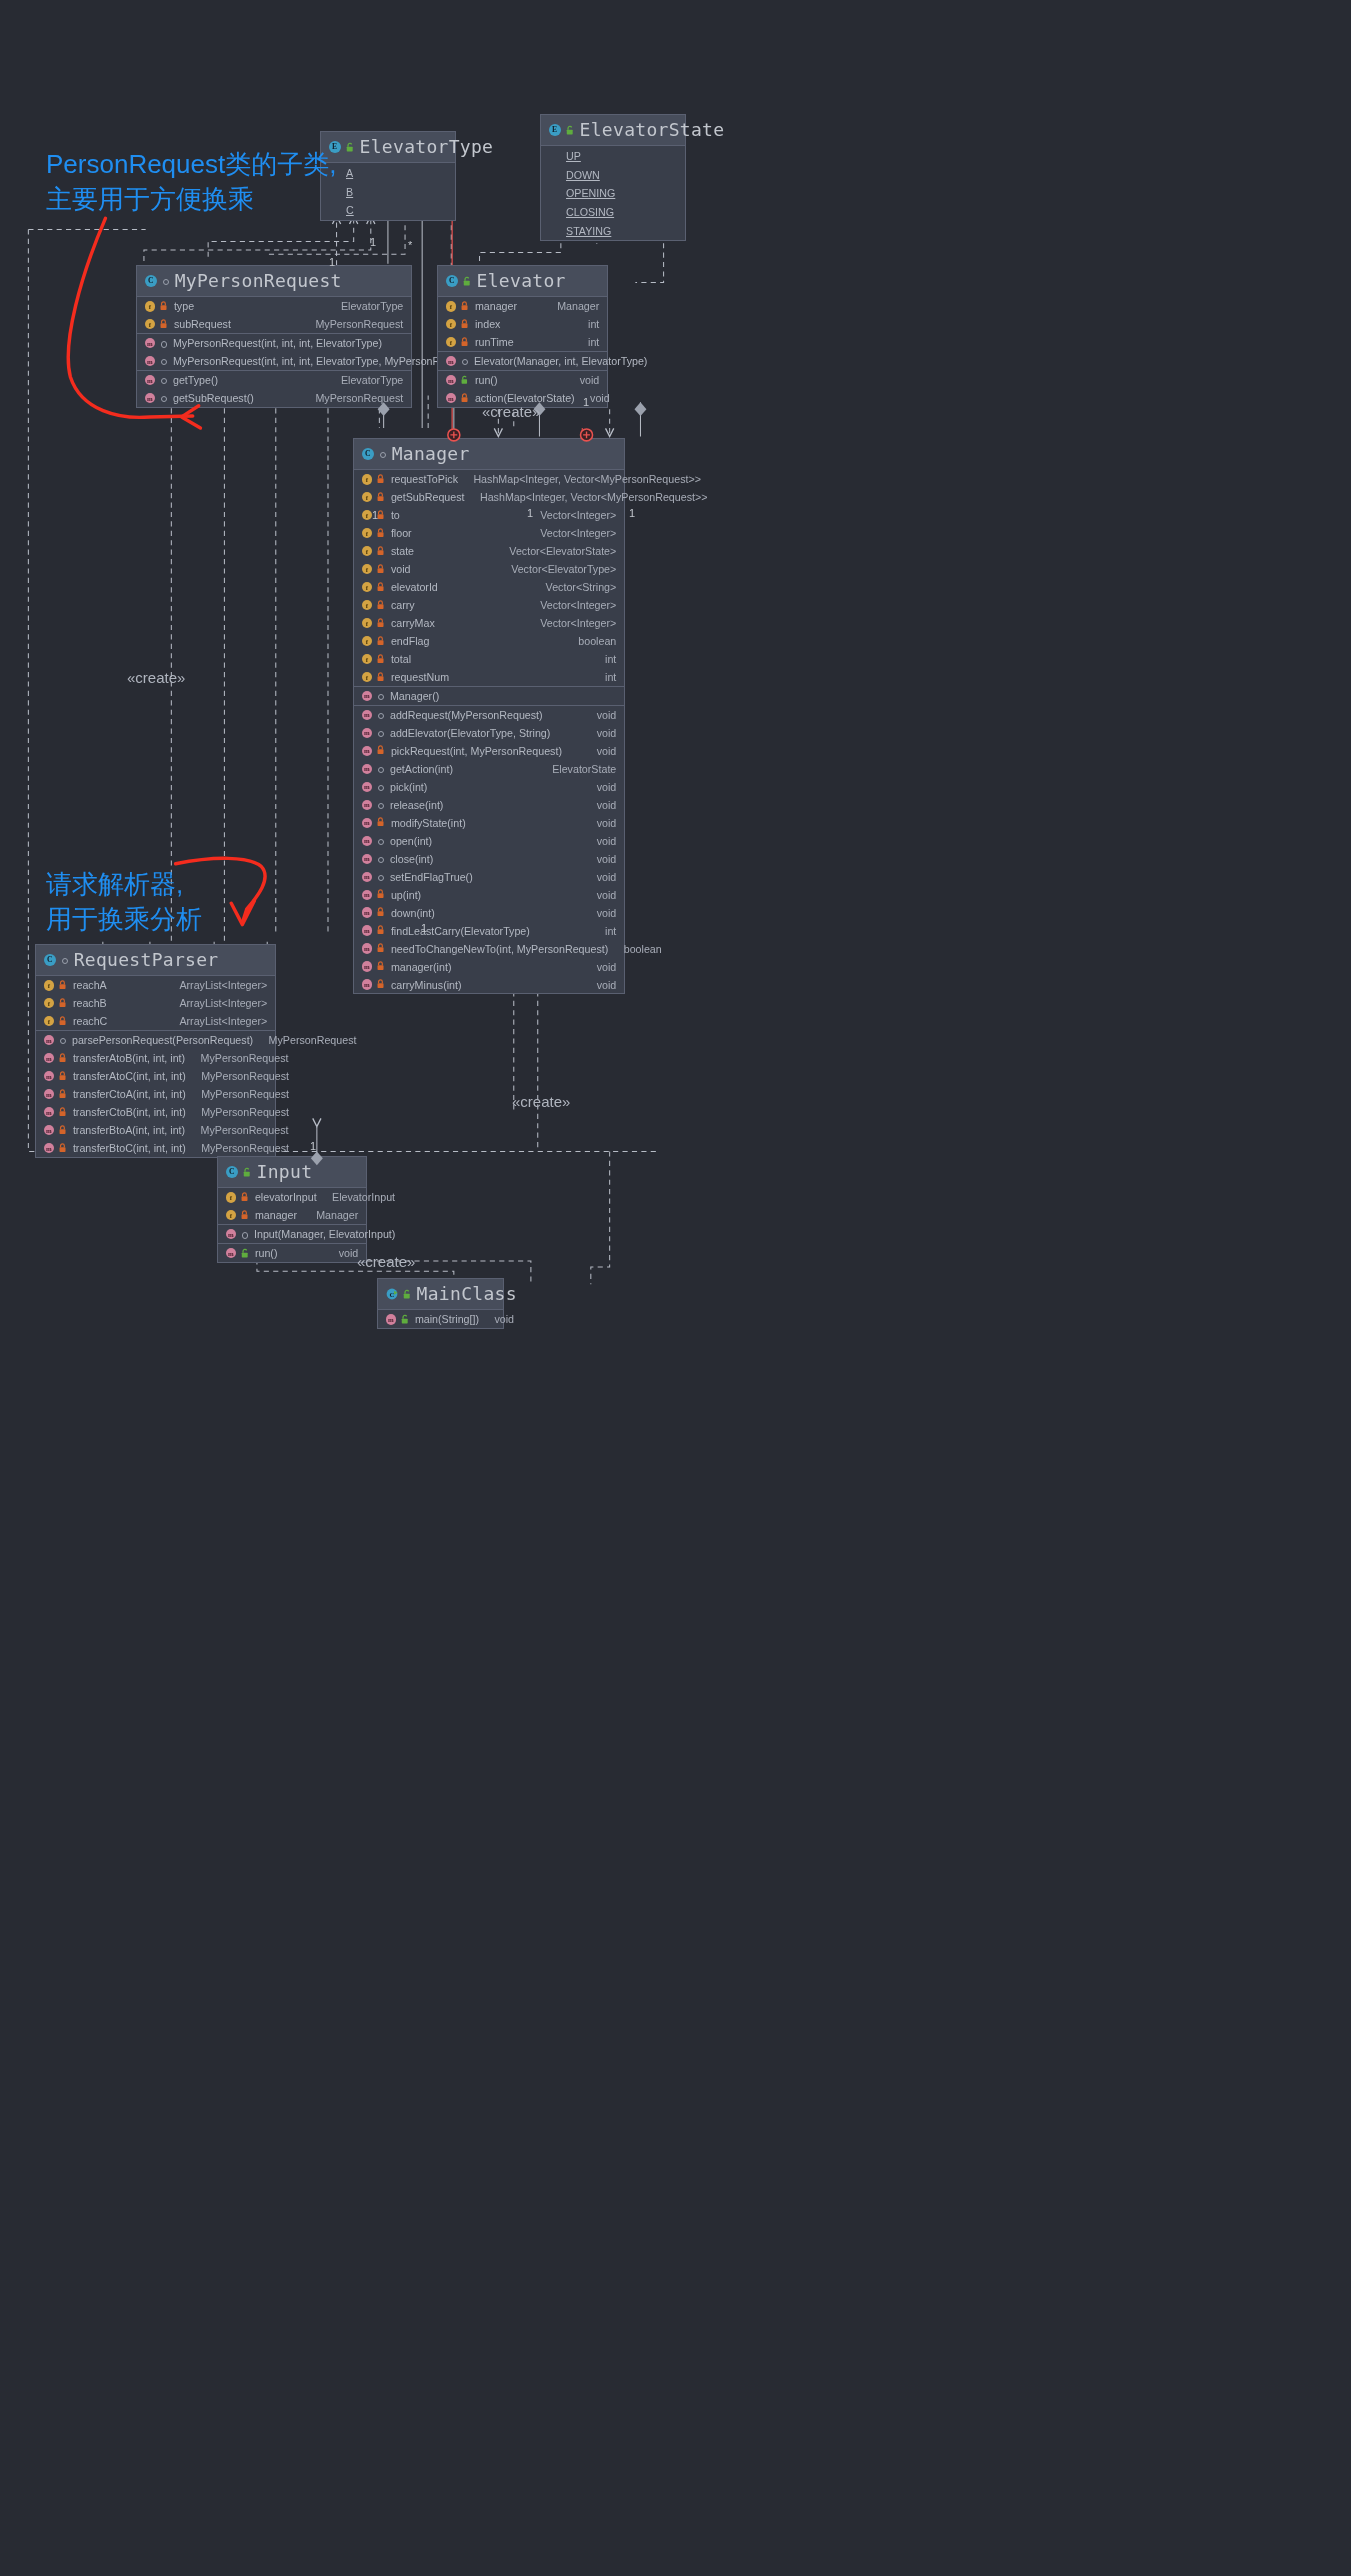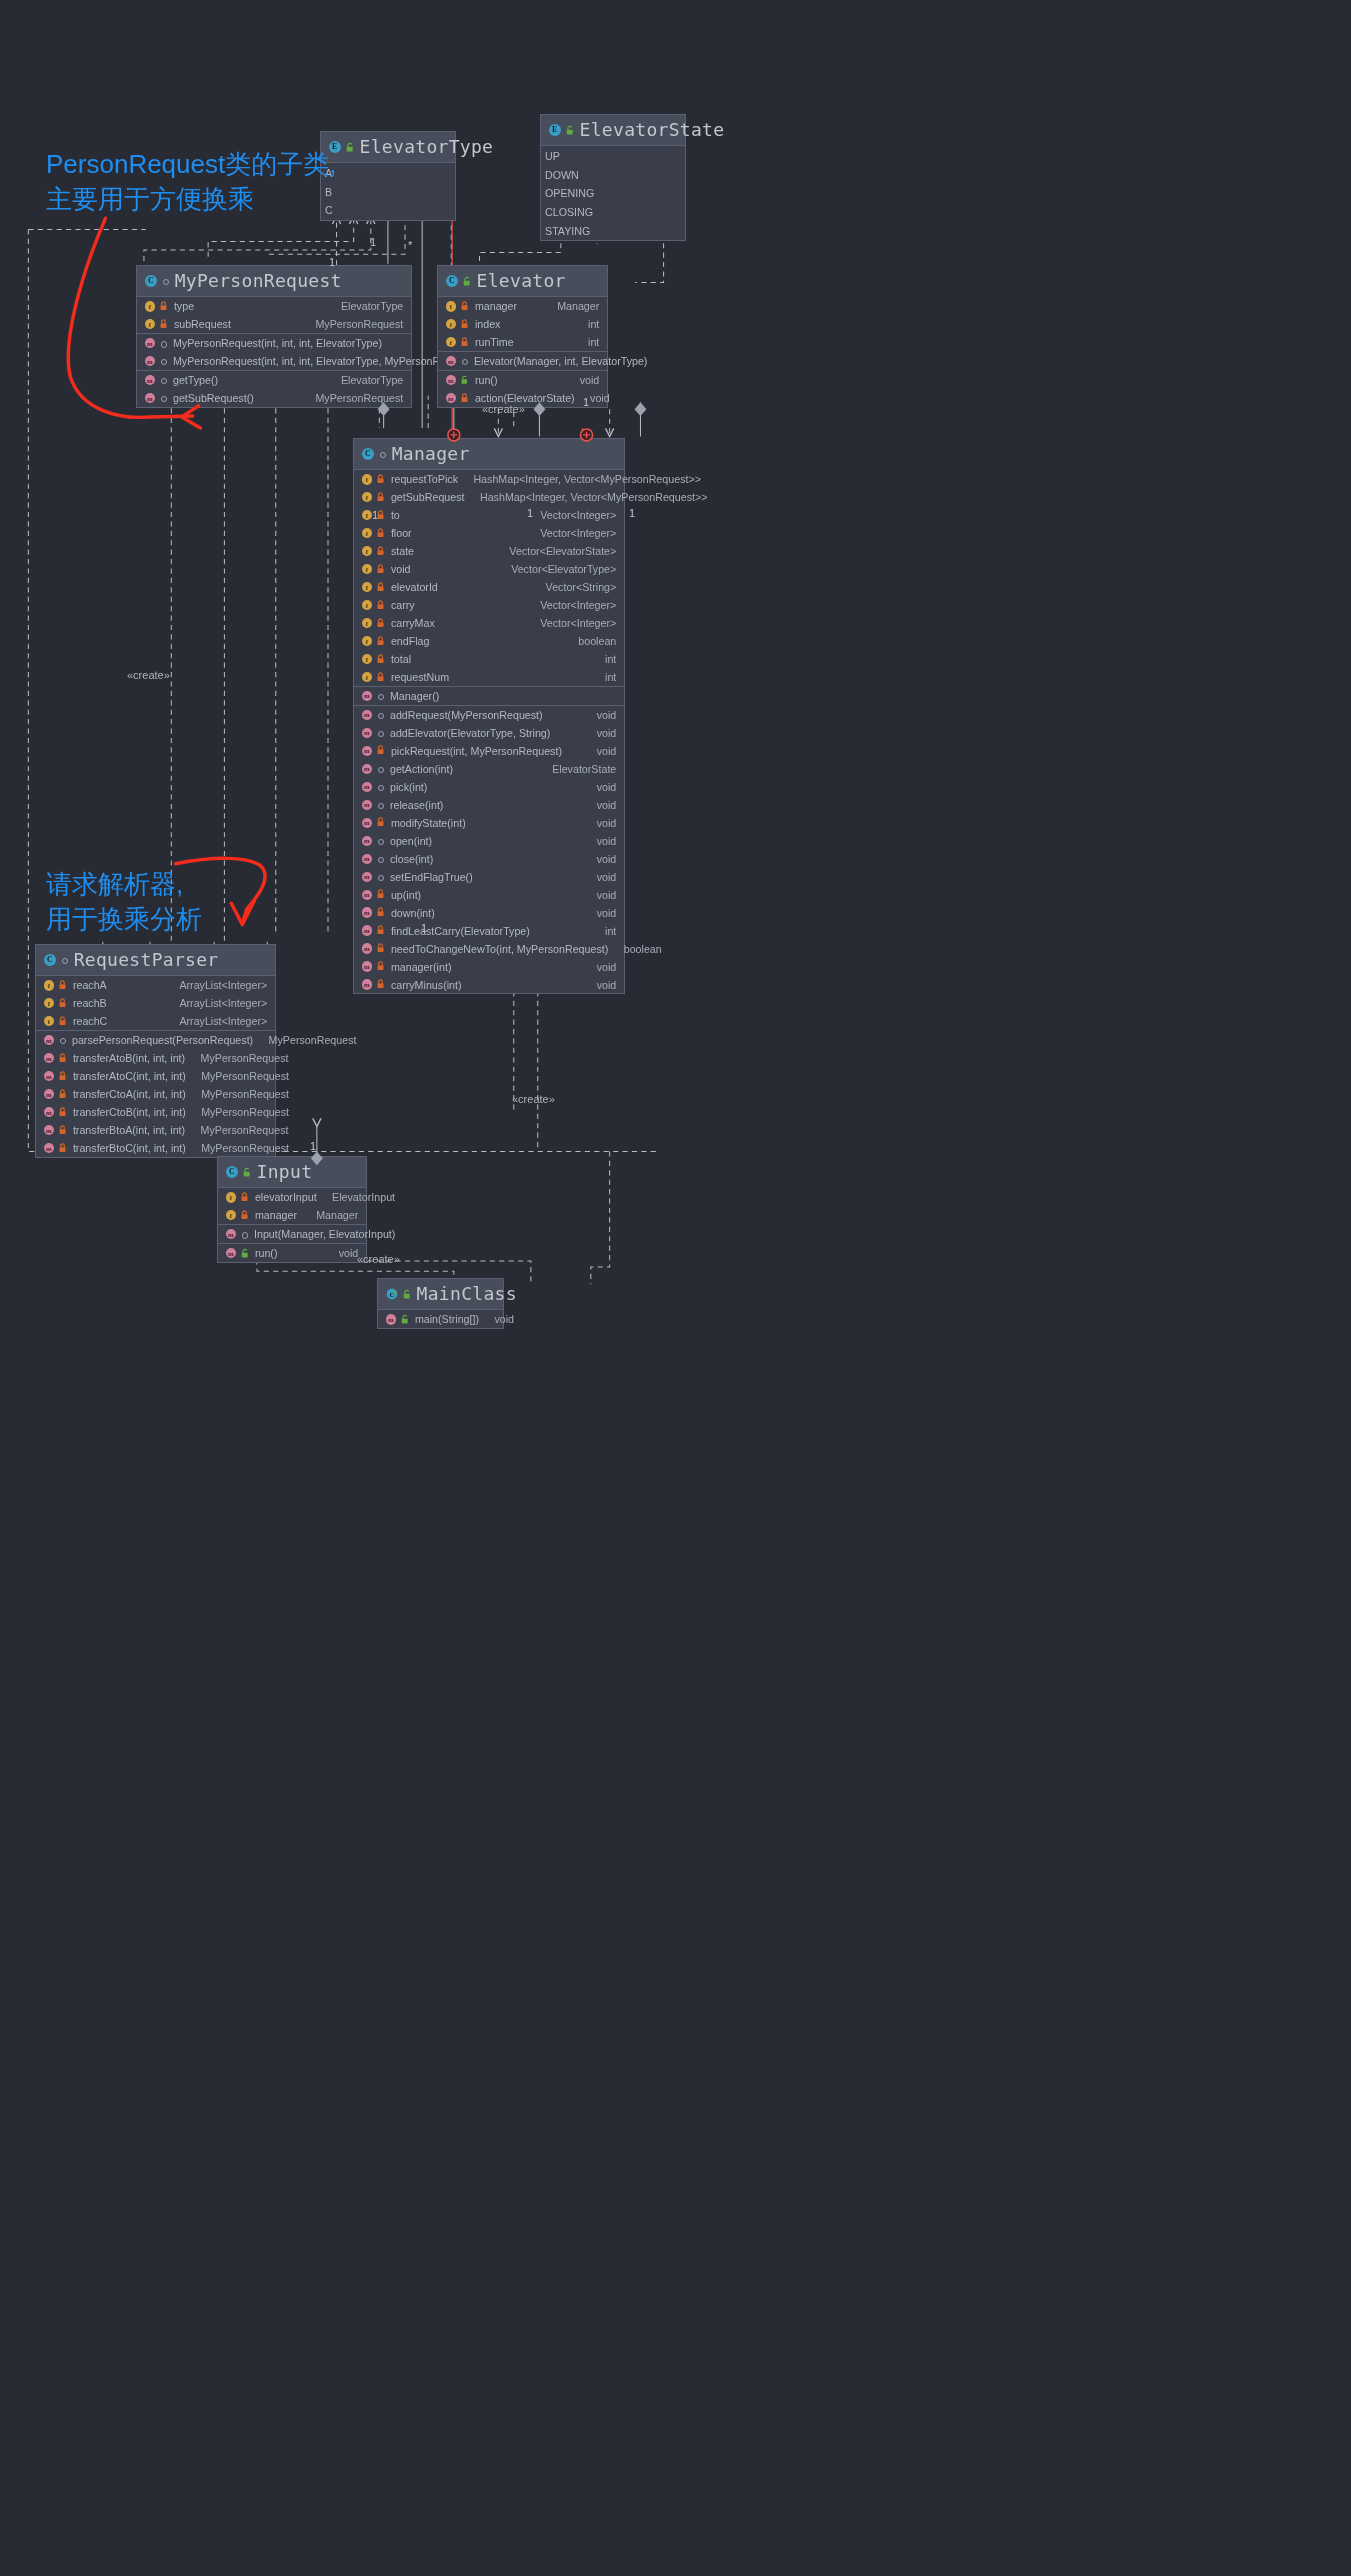--- a/index.html
+++ b/index.html
@@ -61,21 +61,21 @@
     padding: 1.7px 7.7px 1.7px 7.7px;
     gap: 4.3px;
     min-height: 14.6px;
     font-size: 10.7px;
     color: #b3b8c2;
     white-space: nowrap;
   }
   .uml-row .rname { flex: 0 0 auto; }
   .uml-row .rspacer { flex: 1 1 auto; min-width: 6.8px; }
   .uml-row .rtype { flex: 0 0 auto; color: #a8adb8; text-align: right; }
-  .uml-row.enumrow { padding-left: 4px; min-height: 15.4px; }
+  .uml-row.enumrow { padding-left: 25px; min-height: 15.4px; text-decoration: underline; }
 
   
   .badge {
     width: 12px; height: 12px;
     border-radius: 50%;
     display: inline-flex;
     align-items: center;
     justify-content: center;
     font-size: 7.7px;
     font-weight: bold;
@@ -113,21 +113,21 @@
     position: absolute;
     color: #1f8ef1;
     font-size: 26px;
     line-height: 1.35;
     white-space: pre;
     z-index: 8;
   }
   .wire-label {
     position: absolute;
     color: #b0b5bf;
-    font-size: 11px;
+    font-size: 15px;
     z-index: 6;
     white-space: nowrap;
   }
   .mult {
     position: absolute;
     color: #c3c7ce;
     font-size: 11px;
     z-index: 6;
   }
 </style>

